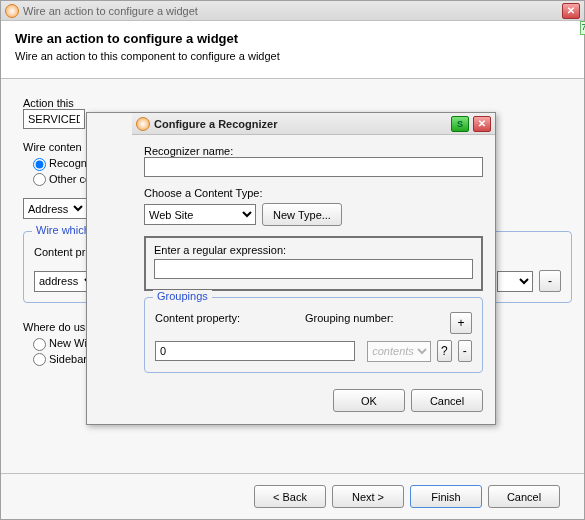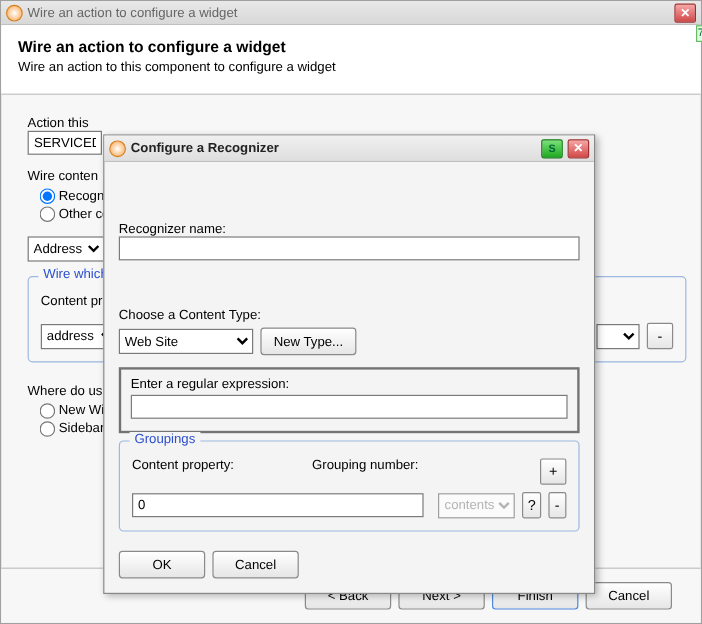--- a/index.html
+++ b/index.html
@@ -25,38 +25,38 @@
 
 .fieldset-blue { border: 1px solid #9cb8e0; border-radius: 4px; padding: 14px 10px 10px; position: relative; margin-top: 6px; }
 .fieldset-blue .legend { position: absolute; top: -8px; left: 8px; background: #f7f7f7; padding: 0 4px; color: #2a4fcf; }
 
 .plus-btn, .minus-btn, .q-btn { width: 22px; height: 22px; border: 1px solid #8a8a8a; background: linear-gradient(#fff,#e6e6e6); border-radius: 2px; display: inline-flex; align-items: center; justify-content: center; cursor: pointer; font-size: 12px; }
 
 .wizard-footer { position: absolute; bottom: 0; left: 0; right: 0; height: 46px; border-top: 1px solid #c0c0c0; background: #f7f7f7; display: flex; justify-content: flex-end; align-items: center; gap: 6px; padding: 0 24px; }
 .btn { min-width: 72px; height: 23px; border: 1px solid #8a8a8a; background: linear-gradient(#fff,#e6e6e6); border-radius: 3px; cursor: pointer; }
 
 
-.modal { position: absolute; top: 112px; left: 86px; width: 410px; background: #f4f4f4; border: 1px solid #888; box-shadow: 2px 2px 6px rgba(0,0,0,0.3); }
+.modal { position: absolute; top: 112px; left: 86px; width: 410px; background: #f4f4f4; border: 1px solid #888; box-shadow: 2px 2px 6px rgba(0,0,0,0.3); padding-left: 45px; }
 .modal-titlebar { height: 22px; background: linear-gradient(#f0f0f0,#dedede); display: flex; align-items: center; padding: 0 4px; border-bottom: 1px solid #c0c0c0; }
 .modal-titlebar .m-icon { width: 14px; height: 14px; border-radius: 50%; background: radial-gradient(#fff,#f7a24a); border: 1px solid #d88020; margin-right: 4px; }
 .modal-titlebar .m-title { flex: 1; font-weight: bold; color: #222; }
 .modal-titlebar .m-green { width: 18px; height: 16px; background: linear-gradient(#7ae27a,#1fa81f); border: 1px solid #0f7a0f; border-radius: 2px; margin-right: 4px; display:flex;align-items:center;justify-content:center;color:#063;font-size:9px;font-weight:bold;}
 .modal-titlebar .m-close { width: 18px; height: 16px; background: linear-gradient(#f7a6a6,#d24848); border: 1px solid #a03030; border-radius: 2px; display: flex; align-items: center; justify-content: center; color: #fff; font-weight: bold; font-size: 10px; cursor: pointer; }
 
 .modal-body { padding: 10px 12px 6px; }
-.modal-body .mrow { margin-bottom: 10px; margin-top: 40px; }
+.modal-body .mrow { margin-bottom: 10px; }
 .modal-body input[type=text] { width: 100%; }
 .type-row { display: flex; gap: 6px; align-items: center; }
 .regex-box { border: 2px solid #737373; padding: 6px 8px 10px; margin-bottom: 6px; }
 .groupings { border: 1px solid #9cb8e0; border-radius: 4px; padding: 14px 10px 10px; position: relative; }
 .groupings .glegend { position: absolute; top: -8px; left: 8px; background: #f4f4f4; padding: 0 4px; color: #2a4fcf; }
 .group-row { display: flex; align-items: center; gap: 6px; }
 .group-row .gn { width: 160px; }
-.group-row .cp-sel { width: 74px; color: #999; }
-.modal-footer { display: flex; gap: 6px; padding: 10px 12px 12px; }
+.group-row .cp-sel { width: 74px; color: #999; font-style: italic; }
+.modal-footer { display: flex; justify-content: flex-end; gap: 6px; padding: 10px 12px 12px; }
 
 .right-edge { position:absolute; top:20px; right:-4px; width:8px; height:14px; border:1px solid #6b6; background:#dfd; font-size:9px; text-align:center; color:#063;}
 </style>
 </head>
 <body>
 
 <div class="wizard">
   <div class="wizard-titlebar">
     <span class="tb-icon"></span>
     <span class="tb-title">Wire an action to configure a widget</span>

